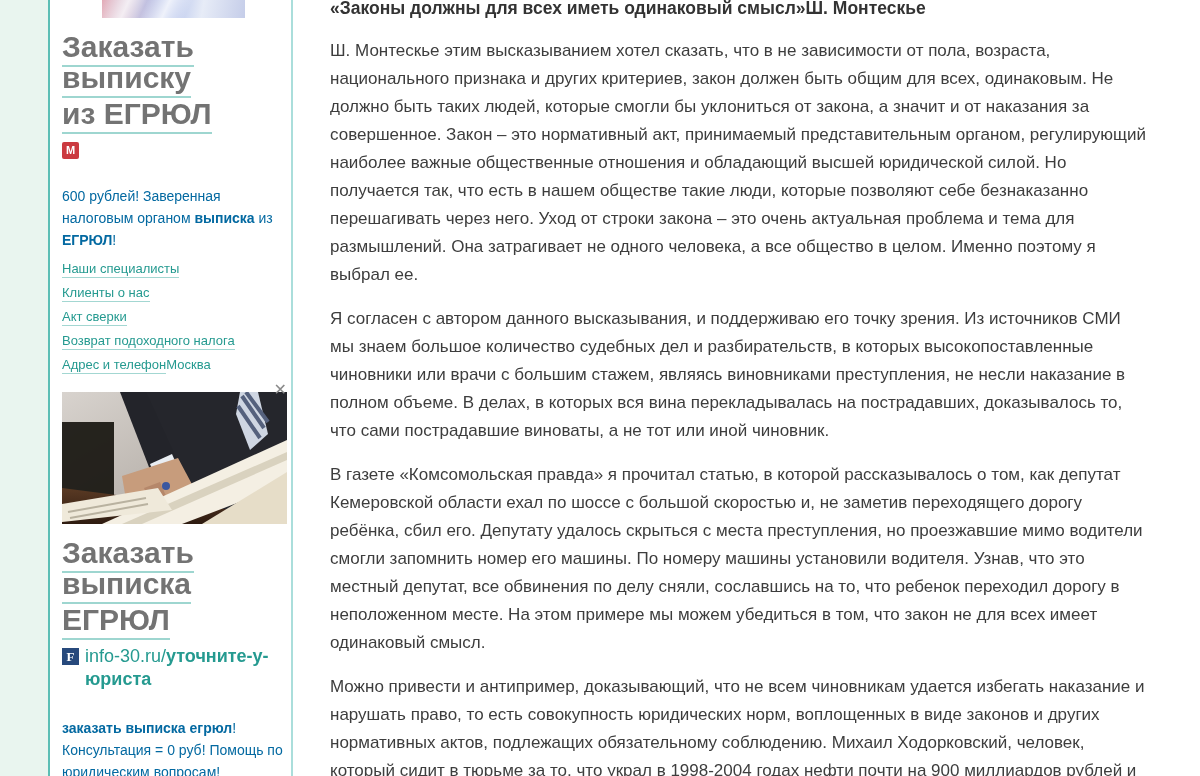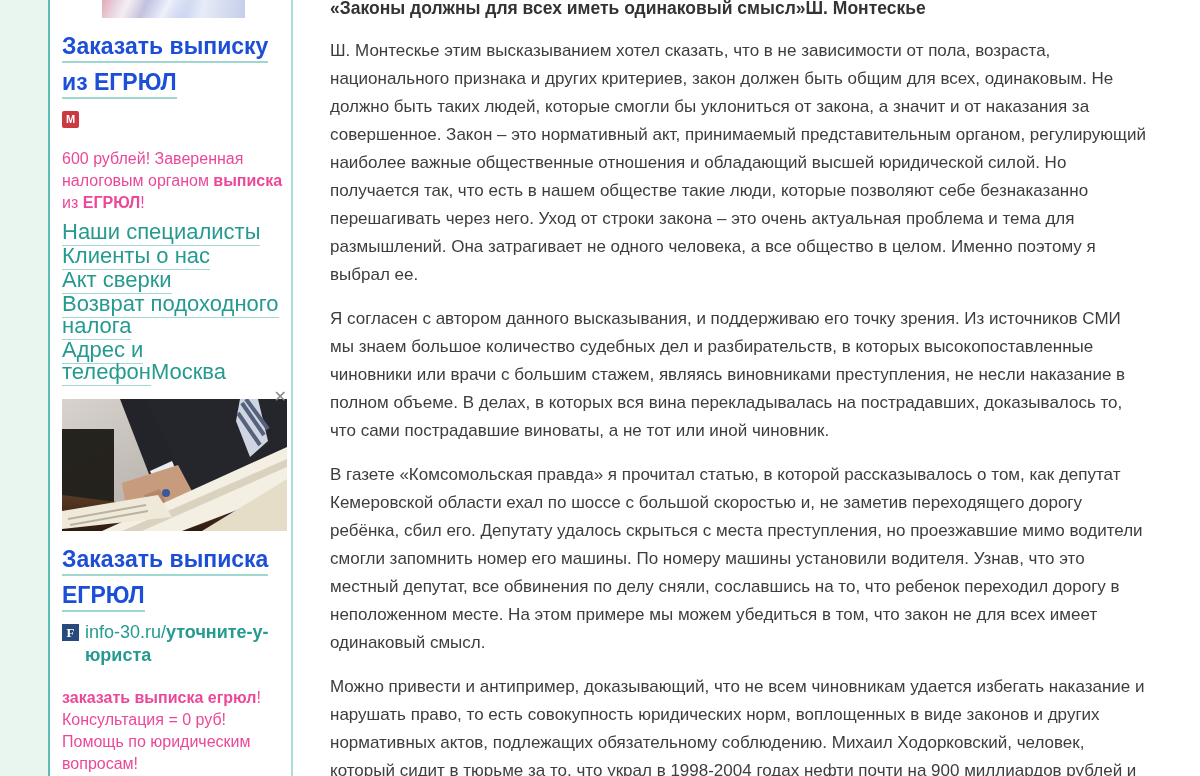--- a/index.html
+++ b/index.html
@@ -25,44 +25,44 @@
   }
   .ad{position:relative;}
   .ad-img1{
     width:143px;height:18px;margin:0 auto;
     background:
       linear-gradient(115deg, rgba(255,255,255,.0) 0%, rgba(255,255,255,.75) 18%, rgba(255,255,255,0) 30%, rgba(255,255,255,.8) 45%, rgba(255,255,255,0) 60%),
       linear-gradient(100deg,#e3aab6 0%,#c9c2dd 25%,#aebdea 45%,#e7ecf7 70%,#c5cde9 100%);
   }
   .ad-title{
     display:block;margin-top:13px;
-    color:#1d4ed8;font-weight:bold;font-size:23px;line-height:31px;
+    color:#737373;font-weight:bold;font-size:30px;line-height:31px;
     text-decoration:none;cursor:pointer;
   }
   .ad-title .line{margin-bottom:5px;}
   .ad-title .u{border-bottom:2px solid #9ed6d0;padding-bottom:2px;}
   .ad-url{
     display:flex;align-items:flex-start;margin-top:10px;
     color:#259a90;font-size:18px;line-height:23px;
   }
   .favicon{
     flex:0 0 auto;width:17px;height:17px;margin:3px 6px 0 0;
     display:inline-flex;align-items:center;justify-content:center;
     color:#fff;font-weight:bold;
   }
   .favicon.m{background:#cb3a40;font-size:11px;border-radius:2px;}
   .favicon.f{background:#27497c;font-size:13px;font-family:"Liberation Serif","DejaVu Serif",serif;}
   .url-text{word-break:break-word;}
   .url-text b{font-weight:bold;}
   .ad-desc{
-    margin-top:20px;color:#ec4899;font-size:16px;line-height:22px;
+    margin-top:26px;color:#0369a1;font-size:14px;line-height:22px;
   }
   .ad-desc b{font-weight:bold;}
   .ad-links{margin-top:7px;}
-  .link-row{margin:0 0 2px 0;font-size:22px;line-height:22px;}
+  .link-row{margin:0 0 2px 0;font-size:13px;line-height:22px;}
   .slink{color:#259a90;text-decoration:none;cursor:pointer;}
   .slink .u{border-bottom:1px solid #a3d7d2;padding-bottom:1px;}
   .region{color:#259a90;}
   .ad2{margin-top:16px;}
   .close{
     position:absolute;top:-10px;right:-2px;
     color:#8a8a8a;font-size:16px;line-height:16px;cursor:pointer;
     font-family:"DejaVu Sans",sans-serif;
   }
   .ad-img2{width:225px;height:132px;margin-top:9px;overflow:hidden;}

